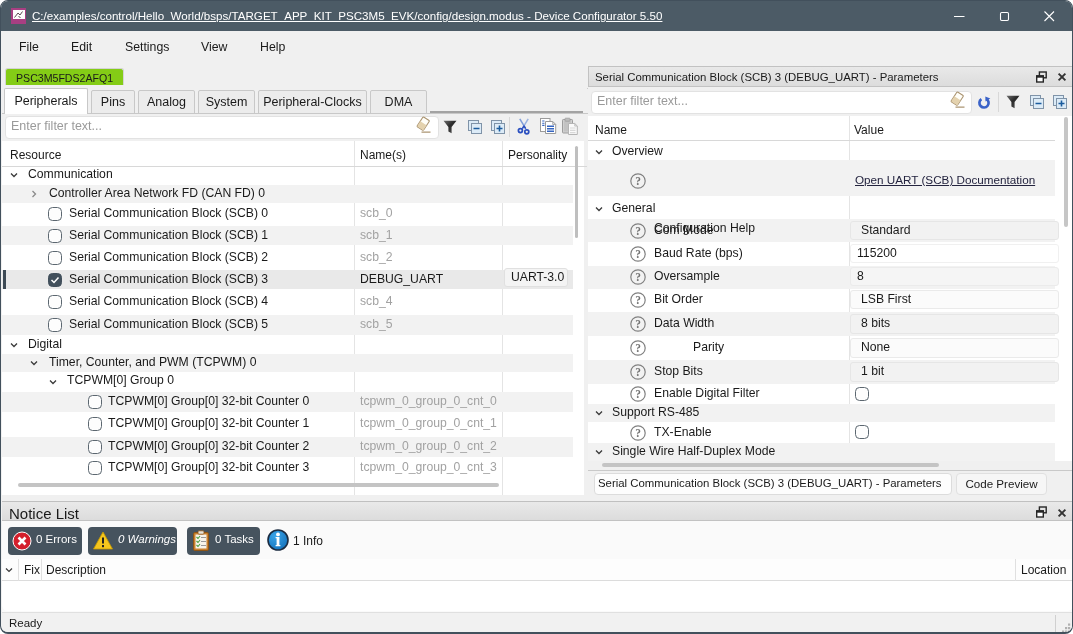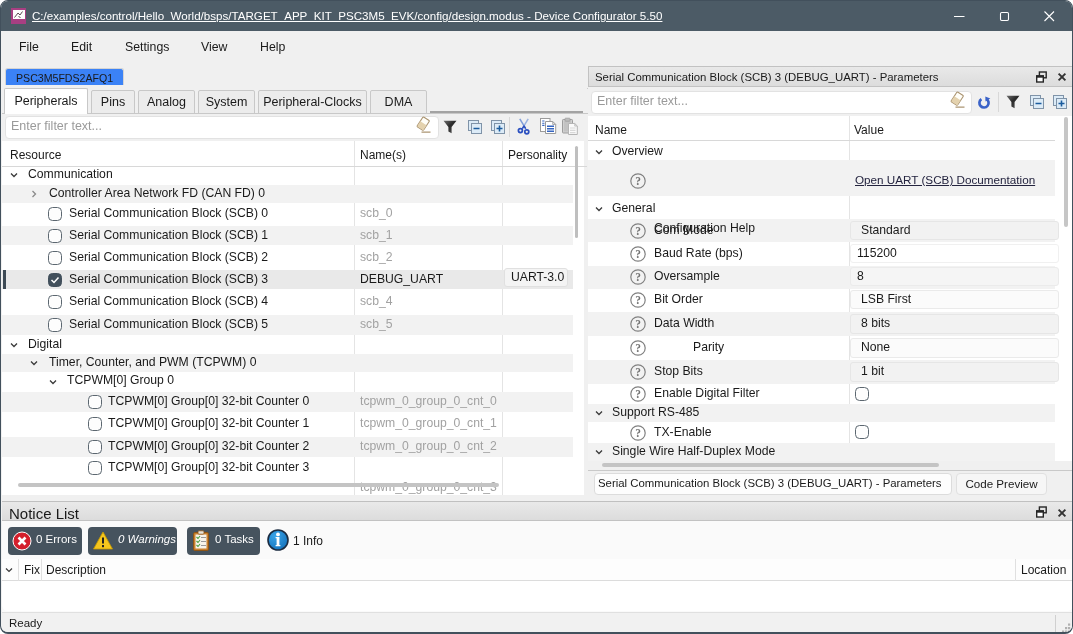--- a/index.html
+++ b/index.html
@@ -12,21 +12,21 @@
 #titlebar { position:absolute; left:0; top:0; width:1073px; height:30px; background:#4c5b66; }
 #appicon { position:absolute; left:10px; top:7px; width:15px; height:16px; background:#a73f82; }
 #appicon .inner { position:absolute; left:1.5px; top:1.5px; width:12px; height:9.5px; background:#fdfdfd; }
 #title-text { position:absolute; left:31px; top:0; height:30px; line-height:30px; color:#ffffff; font-size:11.6px;text-decoration:underline; }
 .cap-btn { position:absolute; top:0; width:46px; height:30px; color:#fff; }
 
 #menubar { position:absolute; left:1px; top:30px; width:1071px; height:32px; background:#f0f0f0; }
 .menu-item { position:absolute; top:0; height:32px; line-height:32px; font-size:12.3px; color:#1a1a1a; }
 
 #devtabrow { position:absolute; left:1px; top:62px; width:585px; height:24px; background:#f0f0f0; }
-#devtab { position:absolute; left:3px; top:4.5px; width:119px; height:17px; background:#3b82f6;
+#devtab { position:absolute; left:3px; top:4.5px; width:119px; height:17px; background:#84cc16;
   border:1px solid #d4d4d4; border-bottom:none; border-radius:3px 3px 0 0; line-height:19px; padding-left:10px; font-size:10.6px; }
 #devtab-underline { position:absolute; left:0px; top:24.5px; width:586px; height:1px; background:#cccccc; }
 
 #lefttabs { position:absolute; left:1px; top:86px; width:585px; height:27px; background:#f0f0f0; }
 .ltab { position:absolute; top:3px; height:24px; background:#ececec; border:1px solid #c8c8c8;
   border-radius:2px 2px 0 0; text-align:center; font-size:12.5px; line-height:22px; color:#1a1a1a; }
 .ltab.active { background:#ffffff; top:1px; height:26px; line-height:24px; border-bottom:none; z-index:3; }
 #lefttabs-underline { position:absolute; left:0; top:26px; width:586px; height:1px; background:#c8c8c8; z-index:2; }
 
 .filter-input { position:absolute; background:#ffffff; border:1px solid #e2e2e2; border-radius:4px; }
@@ -233,21 +233,21 @@
     <div class="rowtext" style="left:26px; top:196px;">Digital</div>
     <div class="rowtext" style="left:47px; top:214px;">Timer, Counter, and PWM (TCPWM) 0</div>
     <div class="rowtext" style="left:65px; top:232px;">TCPWM[0] Group 0</div>
     <div class="rowtext" style="left:106px; top:253px;">TCPWM[0] Group[0] 32-bit Counter 0</div>
     <div class="rowtext graytext" style="left:358px; top:253px;">tcpwm_0_group_0_cnt_0</div>
     <div class="rowtext" style="left:106px; top:275px;">TCPWM[0] Group[0] 32-bit Counter 1</div>
     <div class="rowtext graytext" style="left:358px; top:275px;">tcpwm_0_group_0_cnt_1</div>
     <div class="rowtext" style="left:106px; top:298px;">TCPWM[0] Group[0] 32-bit Counter 2</div>
     <div class="rowtext graytext" style="left:358px; top:298px;">tcpwm_0_group_0_cnt_2</div>
     <div class="rowtext" style="left:106px; top:319px;">TCPWM[0] Group[0] 32-bit Counter 3</div>
-    <div class="rowtext graytext" style="left:358px; top:319px;margin-top:20px;">tcpwm_0_group_0_cnt_3</div>
+    <div class="rowtext graytext" style="left:358px; top:319px;">tcpwm_0_group_0_cnt_3</div>
 
     <div class="abs" style="left:573px; top:5px; width:3px; height:92px; background:#bfbfbf; border-radius:2px;"></div>
 
     <div class="abs" style="left:16px; top:342px; width:481px; height:4px; background:#c4c4c4; border-radius:2px;"></div>
   </div>
 
   <div id="rightpanel">
     <div id="rp-title">
       <div class="abs" style="left:6px; top:4px; font-size:11.4px;">Serial Communication Block (SCB) 3 (DEBUG_UART) - Parameters</div>
       <svg class="abs" style="left:447px; top:4px;" width="11" height="12" viewBox="0 0 11 12">

